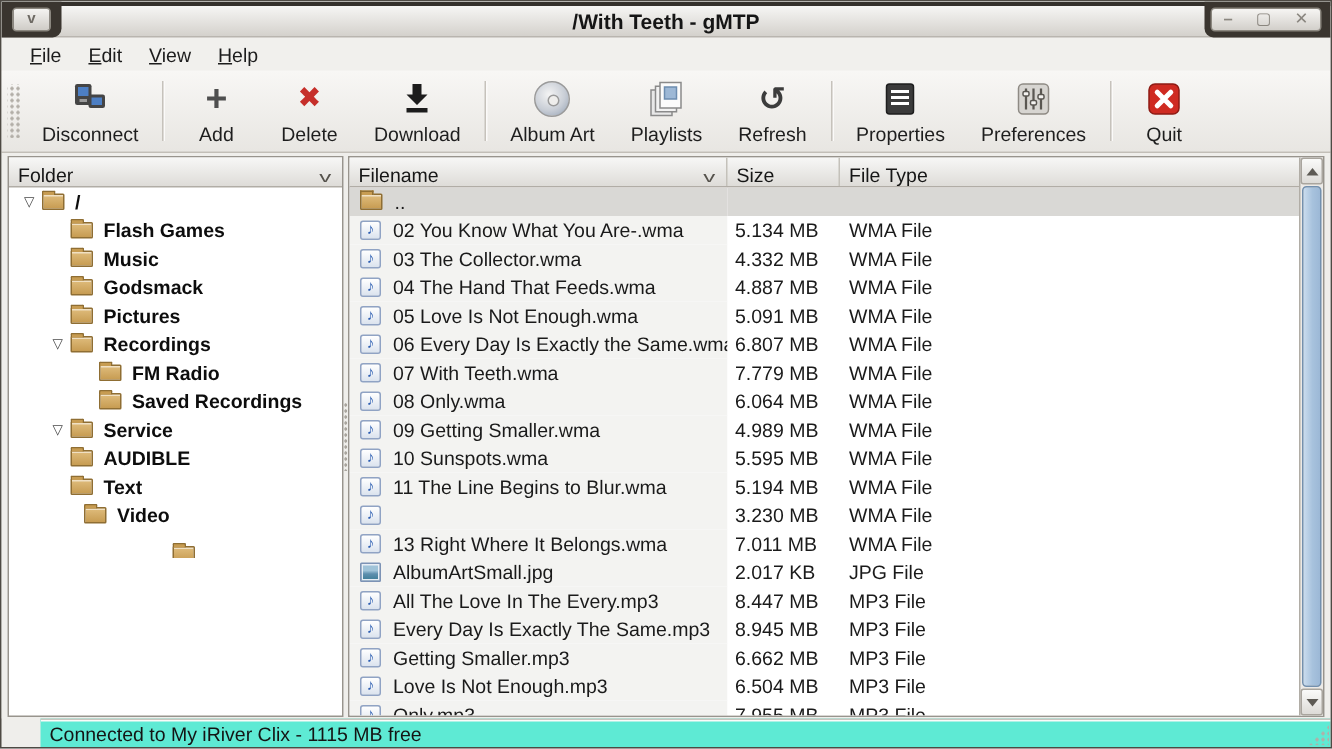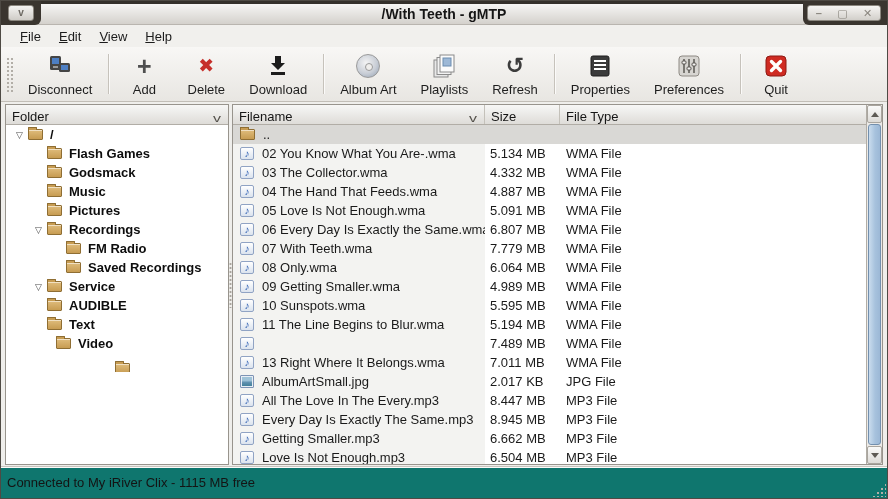--- a/index.html
+++ b/index.html
@@ -78,21 +78,21 @@
   .sb-arrow { width:0; height:0; border-left:4px solid transparent; border-right:4px solid transparent; }
   .sb-arrow.up { border-bottom:5px solid #5d5a54; }
   .sb-arrow.down { border-top:5px solid #5d5a54; }
   .sb-thumb { flex:1; margin:1px 1px; background:linear-gradient(90deg,#cadcee,#a7c2dd 55%,#9cb8d6); border:1px solid #7390ae; border-radius:3px; }
 
   
   .splitter { position:absolute; left:228px; top:2px; bottom:1px; width:3px; display:flex; align-items:center; justify-content:center; }
   .splitter-dots { width:3px; height:46px; background-image:radial-gradient(circle,#a9a59e 1px,transparent 1.2px); background-size:3px 4px; }
 
   
-  .statusbar { height:32px; flex:none; background:#0f766e; border-top:1px solid #c9c5bf; box-shadow:inset 0 1px 0 #fbfaf8; display:flex; align-items:center; padding:0 6px; position:relative; }
+  .statusbar { height:19px; flex:none; background:#5eead4; border-top:1px solid #c9c5bf; box-shadow:inset 0 1px 0 #fbfaf8; display:flex; align-items:center; padding:0 6px; position:relative;margin-left:26px; }
   .status-text { color:#141414; }
   .resize-grip { position:absolute; right:1px; bottom:1px; width:14px; height:14px; background-image:radial-gradient(circle,#b2aea7 1px,transparent 1.2px); background-size:4px 4px; clip-path:polygon(100% 0,100% 100%,0 100%); }
 </style>
 </head>
 <body>
 
 <div class="window">
 
   <div class="titlebar">
     <div class="corner-dark left"></div>
@@ -229,26 +229,26 @@
         <span class="tlabel">/</span>
       </div>
           <div class="titem" style="padding-left: 24px;">
         <span class="expander" style="visibility: hidden;">▽</span>
         <span class="folder-ic"></span>
         <span class="tlabel">Flash Games</span>
       </div>
           <div class="titem" style="padding-left: 24px;">
         <span class="expander" style="visibility: hidden;">▽</span>
         <span class="folder-ic"></span>
+        <span class="tlabel">Music</span>
+      </div>
+          <div class="titem" style="padding-left: 24px;">
+        <span class="expander" style="visibility: hidden;">▽</span>
+        <span class="folder-ic"></span>
         <span class="tlabel">Godsmack</span>
-      </div>
-          <div class="titem" style="padding-left: 24px;">
-        <span class="expander" style="visibility: hidden;">▽</span>
-        <span class="folder-ic"></span>
-        <span class="tlabel">Music</span>
       </div>
           <div class="titem" style="padding-left: 24px;">
         <span class="expander" style="visibility: hidden;">▽</span>
         <span class="folder-ic"></span>
         <span class="tlabel">Pictures</span>
       </div>
           <div class="titem" style="padding-left: 24px;">
         <span class="expander">▽</span>
         <span class="folder-ic"></span>
         <span class="tlabel">Recordings</span>
@@ -395,21 +395,21 @@
           <span class="fic audio">♪</span>
           <span class="fname">11 The Line Begins to Blur.wma</span>
         </div>
         <div class="cell csize">5.194 MB</div>
         <div class="cell ctype">WMA File</div>
       </div>
             <div class="frow">
         <div class="cell cname">
           <span class="fic audio">♪</span>
         </div>
-        <div class="cell csize">7.489 MB</div>
+        <div class="cell csize">3.230 MB</div>
         <div class="cell ctype">WMA File</div>
       </div>
             <div class="frow">
         <div class="cell cname">
           <span class="fic audio">♪</span>
           <span class="fname">13 Right Where It Belongs.wma</span>
         </div>
         <div class="cell csize">7.011 MB</div>
         <div class="cell ctype">WMA File</div>
       </div>

